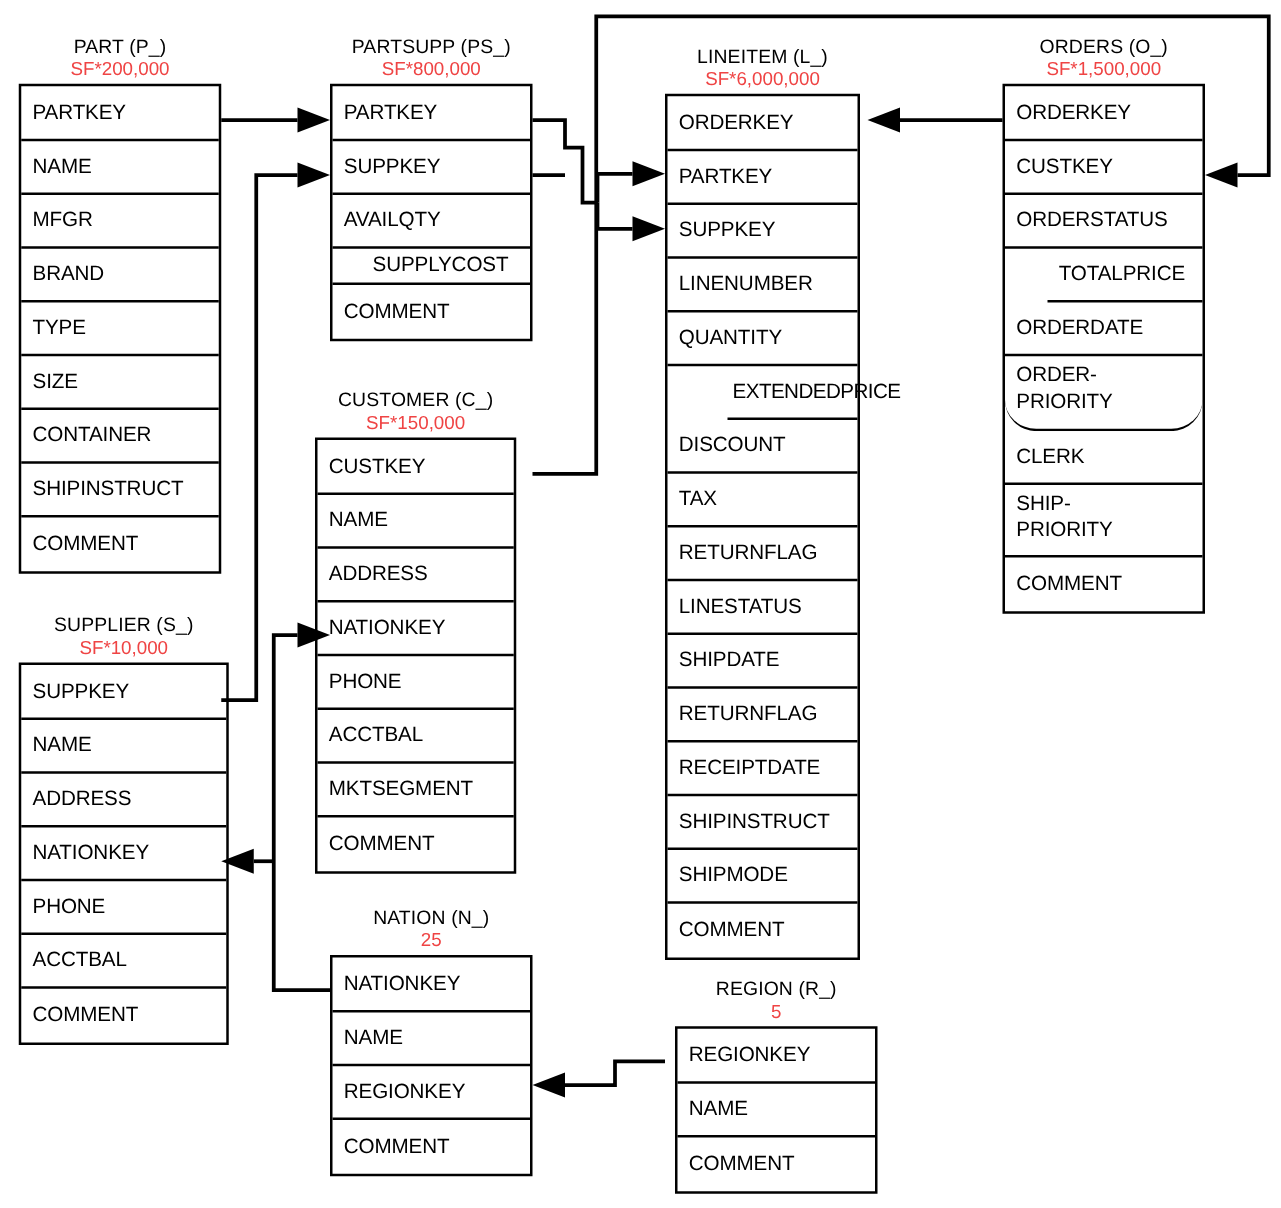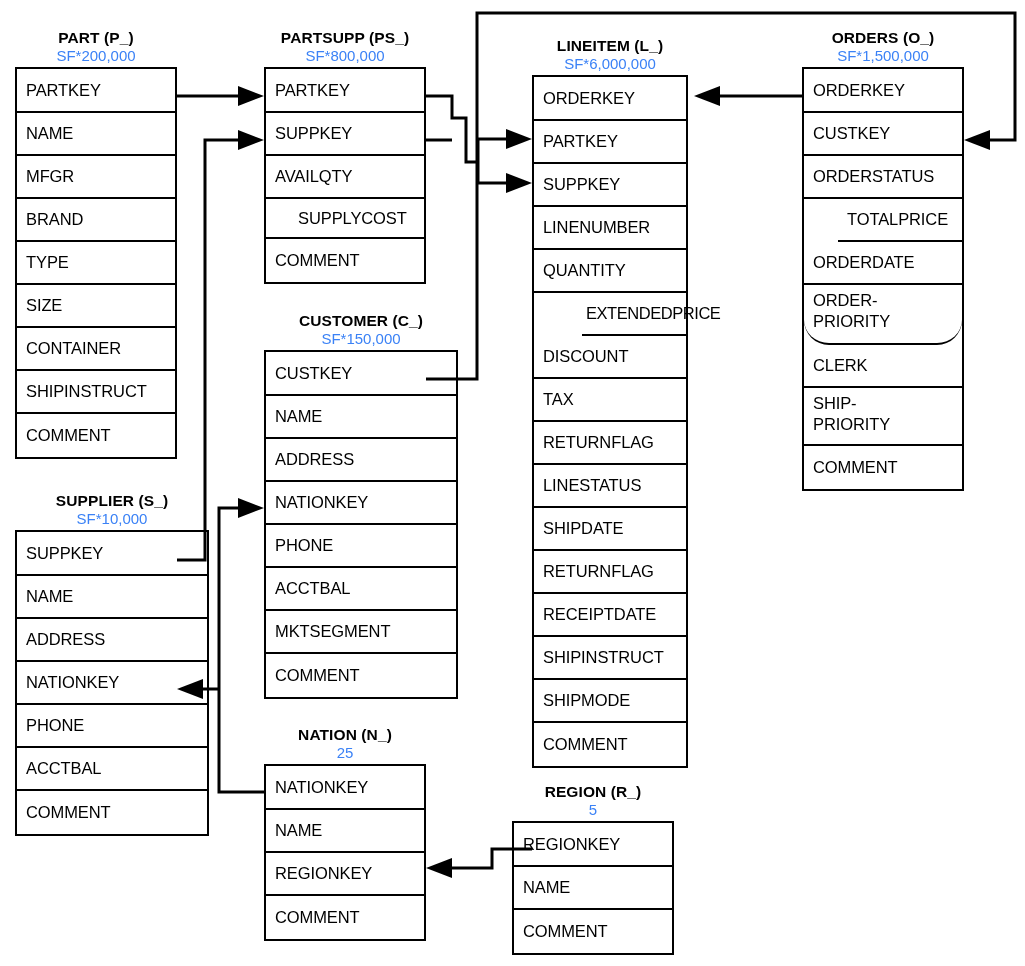--- a/index.html
+++ b/index.html
@@ -10,31 +10,31 @@
   }
   #canvas{
     position:relative;
     width:1025px;
     height:966px;
     overflow:hidden;
     background:#ffffff;
   }
   .table-block{position:absolute;}
   .tbl-title{
-    font-weight:bold;
+    font-weight:normal;
     font-size:15.5px;
     color:#000;
     text-align:center;
     letter-spacing:0.1px;
     line-height:19px;
     white-space:nowrap;
   }
   .tbl-card{
     font-size:15px;
-    color:#3b82f6;
+    color:#ef4444;
     text-align:center;
     line-height:18px;
     white-space:nowrap;
     margin-bottom:2px;
   }
   .tbl-box{
     border:2px solid #000;
     background:#fff;
     box-sizing:border-box;
   }
@@ -93,21 +93,21 @@
     </div>
   </div>
 
   <div class="table-block" style="left:264px;top:28px;width:162px;">
     <div class="tbl-title">PARTSUPP (PS_)</div>
     <div class="tbl-card">SF*800,000</div>
     <div class="tbl-box">
       <div class="field" style="height:44px;">PARTKEY</div>
       <div class="field" style="height:43px;">SUPPKEY</div>
       <div class="field" style="height:43px;">AVAILQTY</div>
-      <div class="field" style="height:40px;padding-left:32px;">SUPPLYCOST</div>
+      <div class="field" style="height:29px;padding-left:32px;">SUPPLYCOST</div>
       <div class="field" style="height:43px;">COMMENT</div>
     </div>
   </div>
 
   <div class="table-block" style="left:532px;top:36px;width:156px;">
     <div class="tbl-title">LINEITEM (L_)</div>
     <div class="tbl-card">SF*6,000,000</div>
     <div class="tbl-box">
       <div class="field" style="height:44px;">ORDERKEY</div>
       <div class="field" style="height:43px;">PARTKEY</div>
@@ -137,36 +137,36 @@
       <div class="field" style="height:43px;">ORDERSTATUS</div>
       <div class="field" style="height:43px;margin-left:34px;">TOTALPRICE</div>
       <div class="field" style="height:43px;">ORDERDATE</div>
       <div class="field two-line" style="height:60px;border-radius:25px;">ORDER-<br>PRIORITY</div>
       <div class="field" style="height:43px;">CLERK</div>
       <div class="field two-line" style="height:58px;">SHIP-<br>PRIORITY</div>
       <div class="field" style="height:43px;">COMMENT</div>
     </div>
   </div>
 
-  <div class="table-block" style="left:264px;top:311px;width:194px;">
+  <div class="table-block" style="left:252px;top:311px;width:161px;">
     <div class="tbl-title">CUSTOMER (C_)</div>
     <div class="tbl-card">SF*150,000</div>
     <div class="tbl-box">
       <div class="field" style="height:44px;">CUSTKEY</div>
       <div class="field" style="height:43px;">NAME</div>
       <div class="field" style="height:43px;">ADDRESS</div>
       <div class="field" style="height:43px;">NATIONKEY</div>
       <div class="field" style="height:43px;">PHONE</div>
       <div class="field" style="height:43px;">ACCTBAL</div>
       <div class="field" style="height:43px;">MKTSEGMENT</div>
       <div class="field" style="height:43px;">COMMENT</div>
     </div>
   </div>
 
-  <div class="table-block" style="left:15px;top:491px;width:194px;">
+  <div class="table-block" style="left:15px;top:491px;width:168px;">
     <div class="tbl-title">SUPPLIER (S_)</div>
     <div class="tbl-card">SF*10,000</div>
     <div class="tbl-box">
       <div class="field" style="height:44px;">SUPPKEY</div>
       <div class="field" style="height:43px;">NAME</div>
       <div class="field" style="height:43px;">ADDRESS</div>
       <div class="field" style="height:43px;">NATIONKEY</div>
       <div class="field" style="height:43px;">PHONE</div>
       <div class="field" style="height:43px;">ACCTBAL</div>
       <div class="field" style="height:43px;">COMMENT</div>
@@ -177,21 +177,21 @@
     <div class="tbl-title">NATION (N_)</div>
     <div class="tbl-card">25</div>
     <div class="tbl-box">
       <div class="field" style="height:44px;">NATIONKEY</div>
       <div class="field" style="height:43px;">NAME</div>
       <div class="field" style="height:43px;">REGIONKEY</div>
       <div class="field" style="height:43px;">COMMENT</div>
     </div>
   </div>
 
-  <div class="table-block" style="left:512px;top:782px;width:162px;">
+  <div class="table-block" style="left:540px;top:782px;width:162px;">
     <div class="tbl-title">REGION (R_)</div>
     <div class="tbl-card">5</div>
     <div class="tbl-box">
       <div class="field" style="height:44px;">REGIONKEY</div>
       <div class="field" style="height:43px;">NAME</div>
       <div class="field" style="height:43px;">COMMENT</div>
     </div>
   </div>
 
   <svg id="wires" viewBox="0 0 1025 966">

